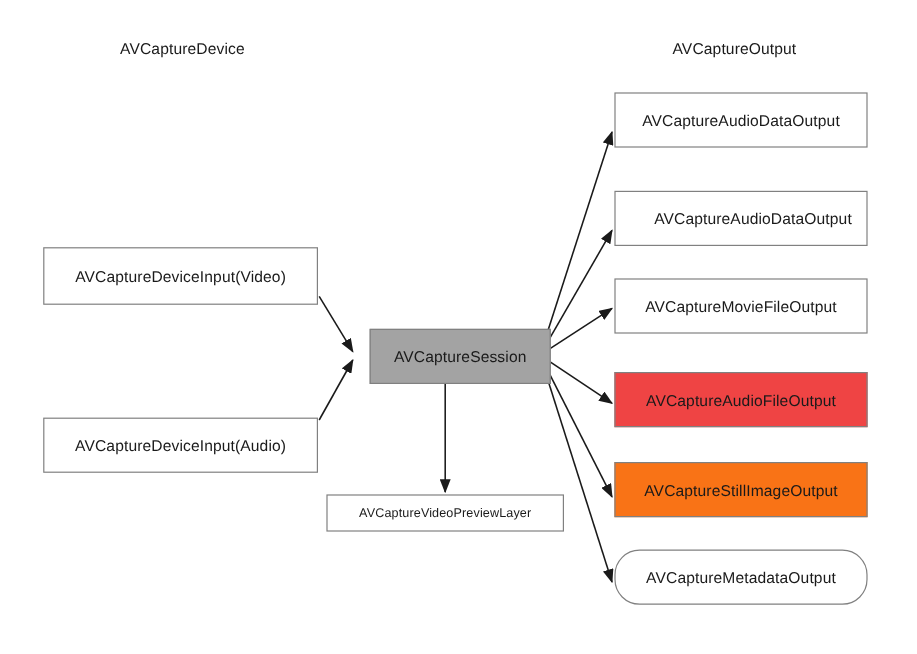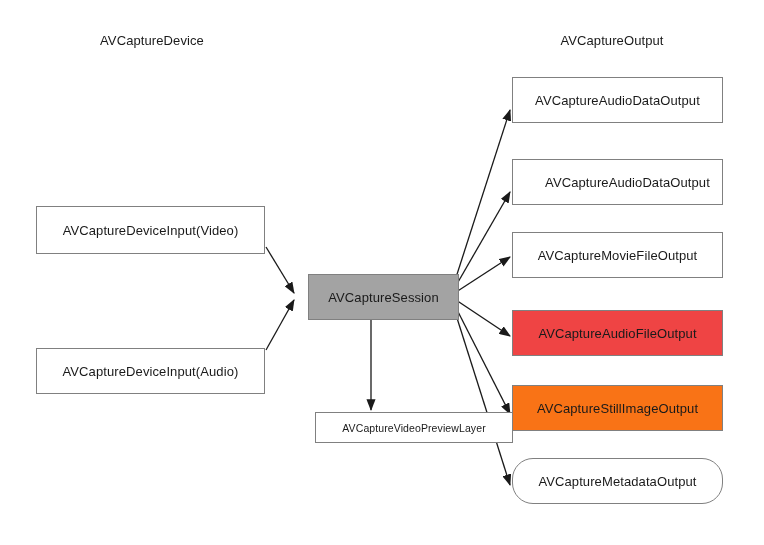--- a/index.html
+++ b/index.html
@@ -84,21 +84,21 @@
   </svg>
 
   <div id="headers-group">
       <div class="column-header" style="left: 152px; top: 33px; text-align: center;">AVCaptureDevice</div>
       <div class="column-header" style="left: 612px; top: 33px;">AVCaptureOutput</div>
     </div>
   <div id="nodes-group">
       <div class="node-box" style="left: 36px; top: 206px; width: 229px; height: 48px; border-color: rgb(128, 128, 128); background: rgb(255, 255, 255); color: rgb(26, 26, 26);">AVCaptureDeviceInput(Video)</div>
       <div class="node-box" style="left: 36px; top: 348px; width: 229px; height: 46px; border-color: rgb(128, 128, 128); background: rgb(255, 255, 255); color: rgb(26, 26, 26);">AVCaptureDeviceInput(Audio)</div>
       <div class="node-box" style="left: 296px; top: 274px; width: 151px; height: 46px; border-color: rgb(128, 128, 128); background: #a3a3a3; color: rgb(26, 26, 26); margin-left: 12px;">AVCaptureSession</div>
-      <div class="node-box small-label" style="left: 272px; top: 412px; width: 198px; height: 31px; border-color: rgb(128, 128, 128); background: rgb(255, 255, 255); color: rgb(26, 26, 26); margin-left: 43px;">AVCaptureVideoPreviewLayer</div>
+      <div class="node-box small-label" style="left: 272px; top: 412px; width: 198px; height: 31px; border-color: rgb(128, 128, 128); background: rgb(255, 255, 255); color: rgb(26, 26, 26);">AVCaptureVideoPreviewLayer</div>
       <div class="node-box" style="left: 512px; top: 77px; width: 211px; height: 46px; border-color: rgb(128, 128, 128); background: rgb(255, 255, 255); color: rgb(26, 26, 26);">AVCaptureAudioDataOutput</div>
       <div class="node-box" style="left: 512px; top: 159px; width: 211px; height: 46px; border-color: rgb(128, 128, 128); background: rgb(255, 255, 255); color: rgb(26, 26, 26); padding-left: 20px;">AVCaptureAudioDataOutput</div>
       <div class="node-box" style="left: 512px; top: 232px; width: 211px; height: 46px; border-color: rgb(128, 128, 128); background: rgb(255, 255, 255); color: rgb(26, 26, 26);">AVCaptureMovieFileOutput</div>
       <div class="node-box" style="left: 512px; top: 310px; width: 211px; height: 46px; border-color: rgb(128, 128, 128); background: #ef4444; color: rgb(26, 26, 26);">AVCaptureAudioFileOutput</div>
       <div class="node-box" style="left: 512px; top: 385px; width: 211px; height: 46px; border-color: rgb(128, 128, 128); background: #f97316; color: rgb(26, 26, 26);">AVCaptureStillImageOutput</div>
       <div class="node-box" style="left: 512px; top: 458px; width: 211px; height: 46px; border-color: rgb(128, 128, 128); background: rgb(255, 255, 255); color: rgb(26, 26, 26); border-radius: 21px;">AVCaptureMetadataOutput</div>
     </div>
 
 </div>
 

